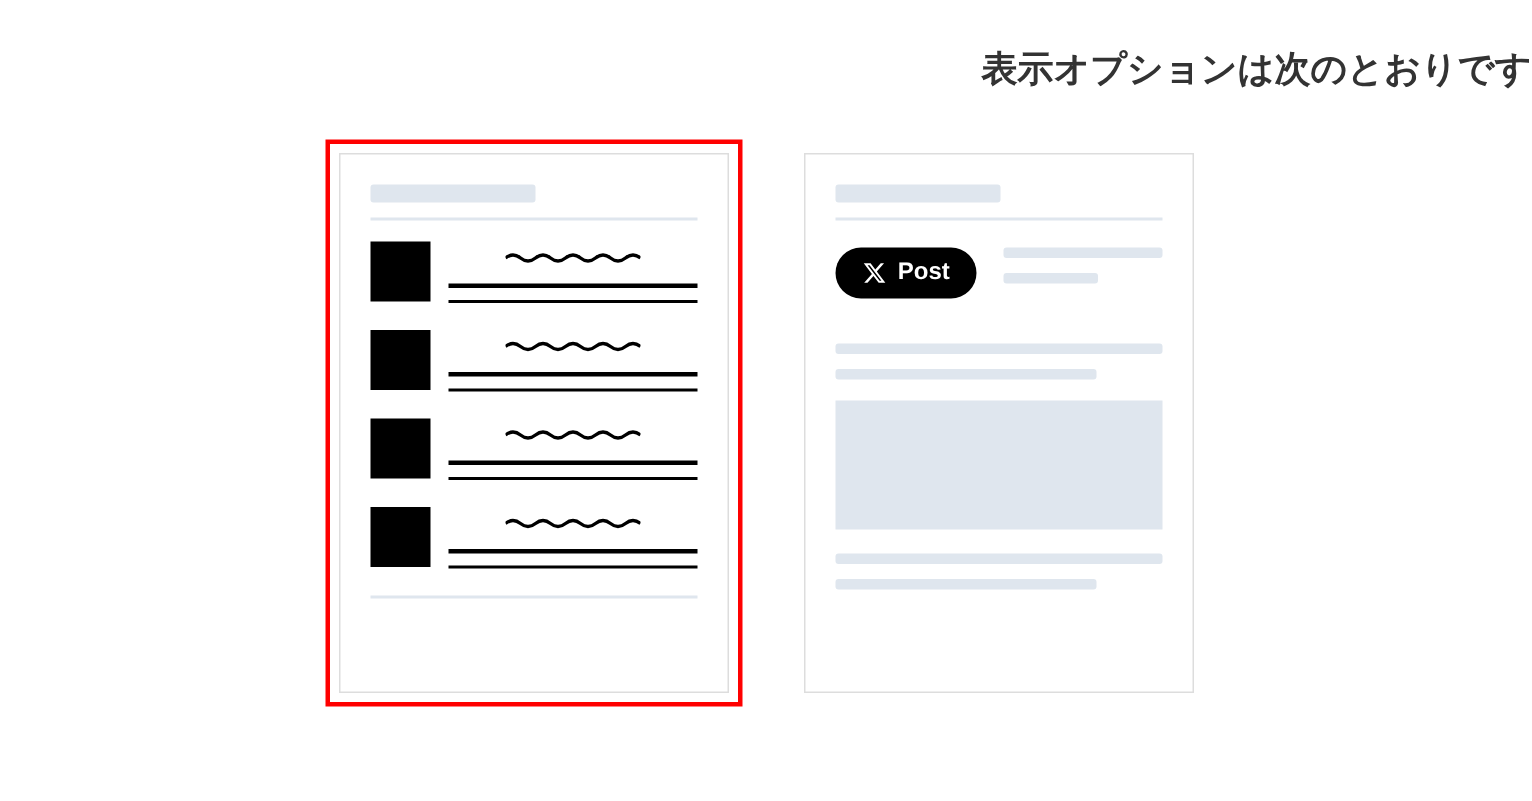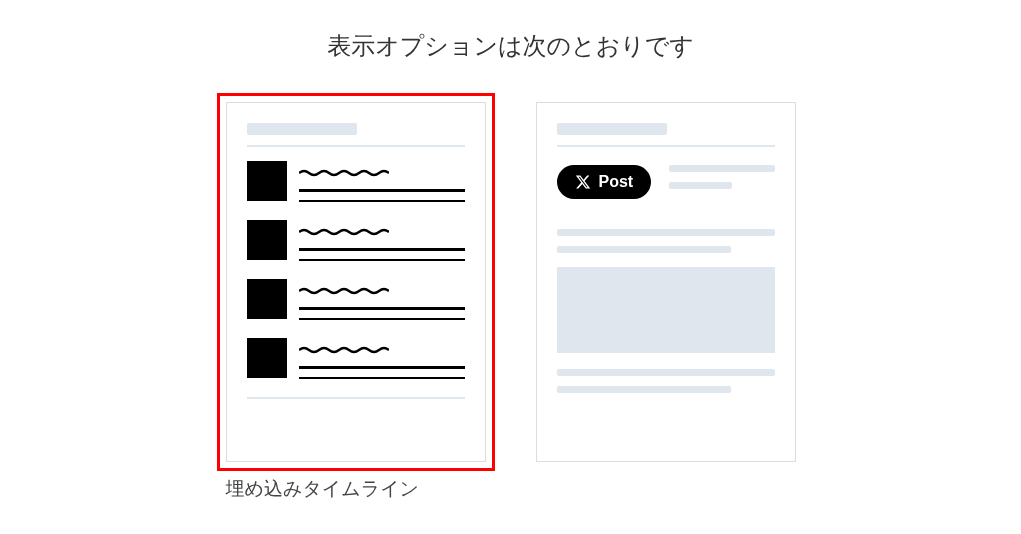--- a/index.html
+++ b/index.html
@@ -4,34 +4,35 @@
 <style>
   * { box-sizing: border-box; margin: 0; padding: 0; }
   body {
     font-family: "Hiragino Sans", "Meiryo", sans-serif;
     background: #fff;
     width: 1021px;
     height: 534px;
     overflow: hidden;
   }
   .heading {
-    text-align: center;
+    text-align: right;
     font-size: 24px;
     color: #333;
     margin-top: 30px;
-    font-weight: 400;
+    font-weight: 700;
   }
   .options {
     display: flex;
     justify-content: center;
     gap: 50px;
     margin-top: 40px;
   }
   .option {
     width: 260px;
+    text-align: center;
     cursor: pointer;
   }
   .card {
     width: 260px;
     height: 360px;
     border: 1px solid #ddd;
     background: #fff;
     padding: 20px;
     position: relative;
     overflow: hidden;
@@ -126,21 +127,20 @@
                 <path class="tl-wavy" d="M0 4 Q5 0 10 4 T20 4 T30 4 T40 4 T50 4 T60 4 T70 4 T80 4 T90 4"></path>
               </svg>
             <div class="tl-straight"></div>
             <div class="tl-straight"></div>
           </div>
         </div>
 
         <div class="tl-footer-line"></div>
       </div>
     </div>
-    <div class="option-label">埋め込みタイムライン</div>
   </div>
 
   <div class="option">
     <div class="card">
       <div class="bar xb-header-bar"></div>
       <div class="xb-header-line"></div>
 
       <div class="xb-row">
         <div class="xb-pill">
           <svg width="16" height="16" viewBox="0 0 24 24" fill="#fff">

